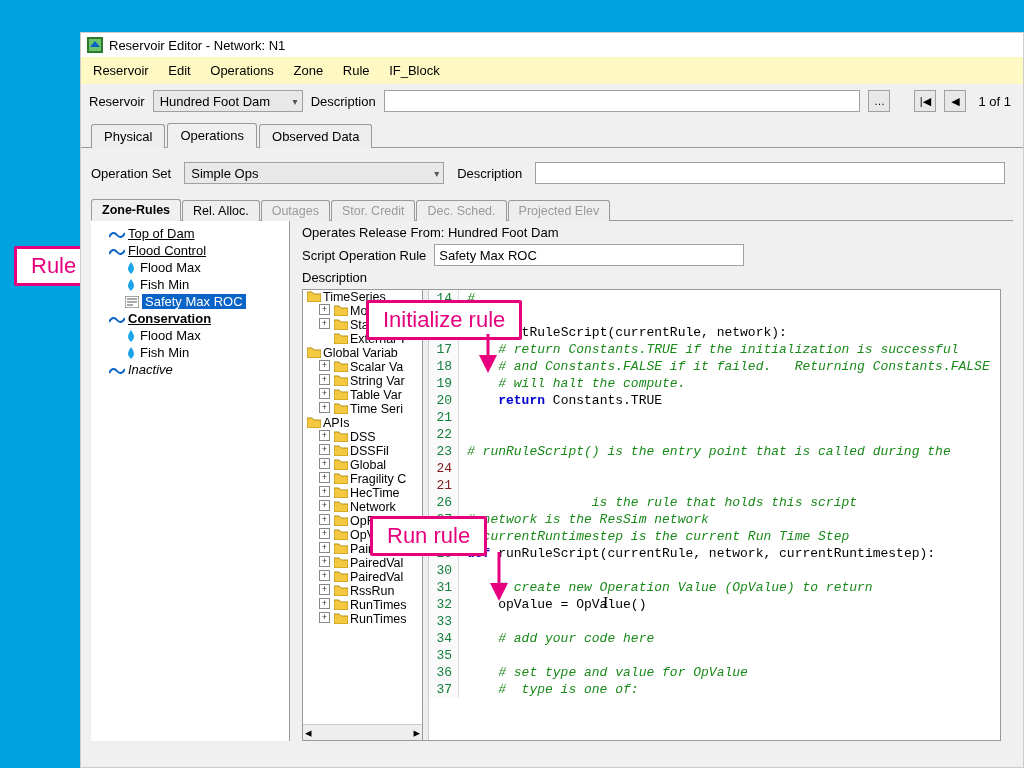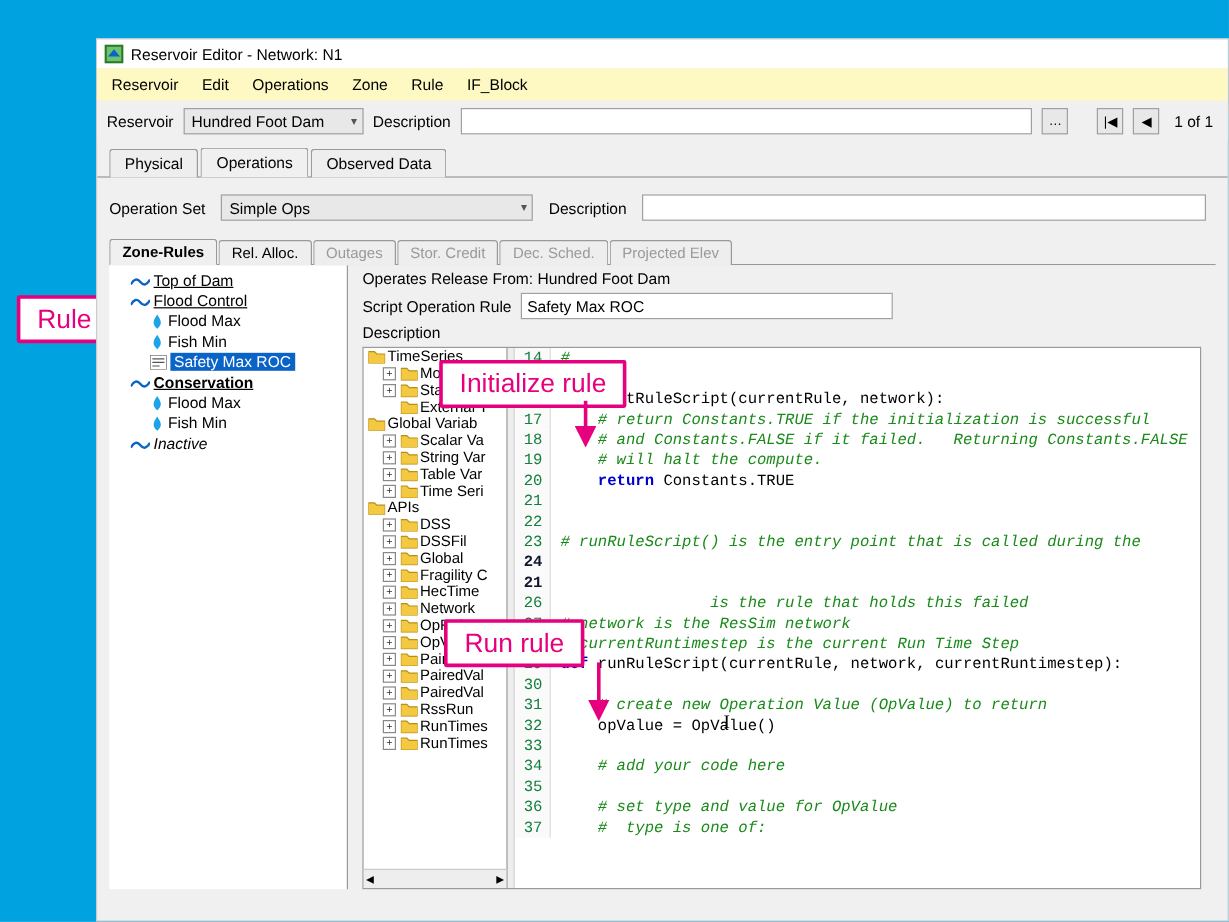--- a/index.html
+++ b/index.html
@@ -32,40 +32,40 @@
   .tree-pane .indent1 { padding-left:18px; }
   .tree-pane .sel { background:#0a63c7; color:#fff; }
   .wave-icon { display:inline-flex; }
   .drop-icon { display:inline-flex; }
   .editor-pane { flex:1; display:flex; flex-direction:column; background:#f0f0f0; }
   .releaserow { padding:4px 8px 2px 12px; font-size:13px; }
   .rulerow { display:flex; align-items:center; gap:8px; padding:2px 12px; }
   .descrow { display:flex; align-items:center; gap:8px; padding:2px 12px 4px 12px; }
   .editor-split { display:flex; flex:1; min-height:0; border:1px solid #999; margin:0 12px; background:#fff; }
   .api-tree { width:120px; border-right:1px solid #999; overflow:hidden; position:relative; }
-  .api-tree .anode { display:flex; align-items:center; gap:2px; padding:0 2px; font-size:12.5px; white-space:nowrap; }
+  .api-tree .anode { display:flex; align-items:flex-start; gap:2px; padding:0 2px; font-size:12.5px; white-space:nowrap; }
   .api-tree .lvl0 { padding-left:4px; }
   .api-tree .lvl1 { padding-left:16px; }
   .folder-icon { width:14px; height:12px; }
   .expander { width:11px; height:11px; border:1px solid #888; display:inline-flex; align-items:center; justify-content:center; font-size:9px; line-height:1; background:#fff; color:#333; margin-right:2px; }
   .scroll-h { position:absolute; left:0; right:0; bottom:0; height:16px; background:#eee; border-top:1px solid #ccc; display:flex; align-items:center; justify-content:space-between; padding:0 2px; }
   .gutter-split { width:6px; background:#eee; border-right:1px solid #ccc; }
   .code-area { flex:1; overflow:auto; font-family: Consolas, "Courier New", monospace; font-size:13px; line-height:17px; background:#fff; color:#000; position:relative; }
   .code-line-wrap { display:flex; }
   .line-gutter { width:30px; text-align:right; padding-right:6px; color:#15803d; user-select:none; border-right:1px solid #ddd; background:#fafafa; }
   .line-body { padding-left:8px; white-space:pre; }
   .kw { color:#0000cc; font-weight:bold; }
   .cm { color:#1a8a1a; font-style:italic; }
   .callout { position:absolute; background:#fff; border:3px solid #e6007e; color:#e6007e; font-size:22px; padding:4px 14px; font-weight:500; border-radius:2px; }
   .arrow { position:absolute; }
   .arrow svg { overflow:visible; }
   .underline { text-decoration: underline; }
   .italic { font-style: italic; }
   .bold { font-weight: bold; }
-  .ghosttext { color:#0f172a;font-weight:bold; }
+  .ghosttext { color:#7f1d1d; }
 </style>
 </head>
 <body>
 
 <div class="stage">
 
   <div class="callout" style="left:14px; top:246px;">
     <span>Rule</span>
   </div>
 
@@ -439,21 +439,21 @@
               <div class="code-line-wrap">
                   <div class="line-gutter ghosttext">24</div>
                   <div class="line-body"></div>
                 </div>
               <div class="code-line-wrap">
                   <div class="line-gutter ghosttext">21</div>
                   <div class="line-body"></div>
                 </div>
               <div class="code-line-wrap">
                   <div class="line-gutter">26</div>
-                  <div class="line-body"><span class="cm">                is the rule that holds this failed</span></div>
+                  <div class="line-body"><span class="cm">                is the rule that holds this script</span></div>
                 </div>
               <div class="code-line-wrap">
                   <div class="line-gutter">27</div>
                   <div class="line-body"><span class="cm"># network is the ResSim network</span></div>
                 </div>
               <div class="code-line-wrap">
                   <div class="line-gutter">28</div>
                   <div class="line-body"><span class="cm"># currentRuntimestep is the current Run Time Step</span></div>
                 </div>
               <div class="code-line-wrap">

